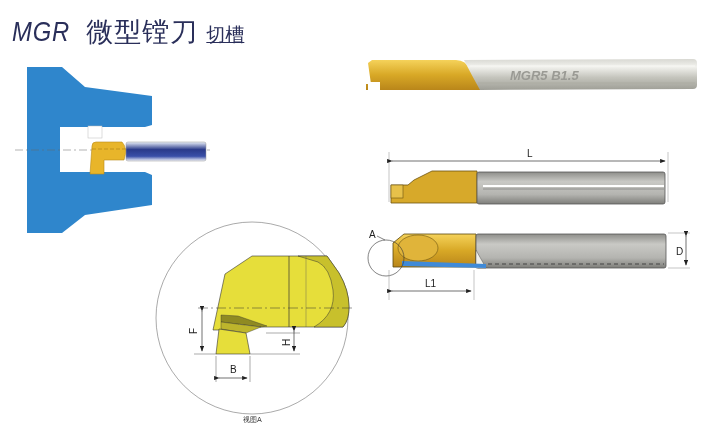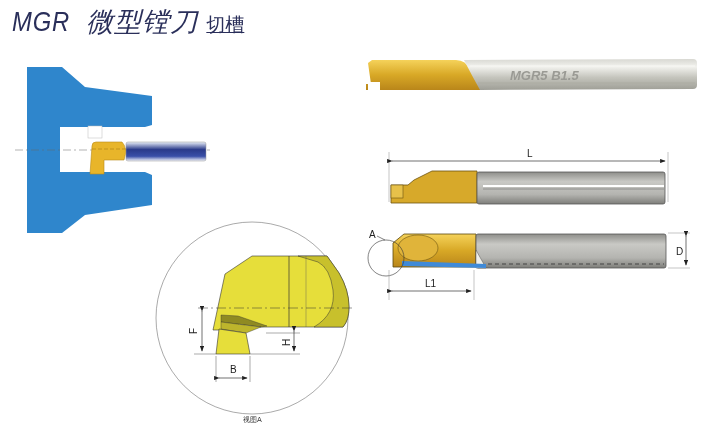--- a/index.html
+++ b/index.html
@@ -1,19 +1,19 @@
 <!DOCTYPE html>
 <html><head>
 <meta charset="utf-8">
 <style>
   html, body { margin:0; padding:0; background:#ffffff; }
   body { width:703px; height:428px; position:relative; overflow:hidden; font-family:"DejaVu Sans", sans-serif; }
-  .title { position:absolute; left:12px; top:4px; display:flex; align-items:baseline; color:#2a2f5a; }
+  .title { position:absolute; left:12px; top:14px; display:flex; align-items:baseline; color:#2a2f5a; }
   .title .model { font-family:"Liberation Sans", sans-serif; font-style:italic; font-size:28px; transform:scaleX(0.85); transform-origin:left; margin-right:-2px; letter-spacing:1px; }
-  .title .name { font-style:italic; font-size:27px; margin-left:8px; letter-spacing:1px; }
+  .title .name { font-size:27px; margin-left:8px; letter-spacing:1px; }
   .title .sub { font-size:19px; margin-left:8px;text-decoration:underline; }
   svg { position:absolute; left:0; top:0; }
   .lbl { font-family:"Liberation Sans", sans-serif; font-size:10px; fill:#222; }
   .cap { font-family:"DejaVu Sans", sans-serif; font-size:7px; fill:#333; }
 </style>
 </head>
 <body>
 
 <div class="title">
   <span class="model">MGR</span>

